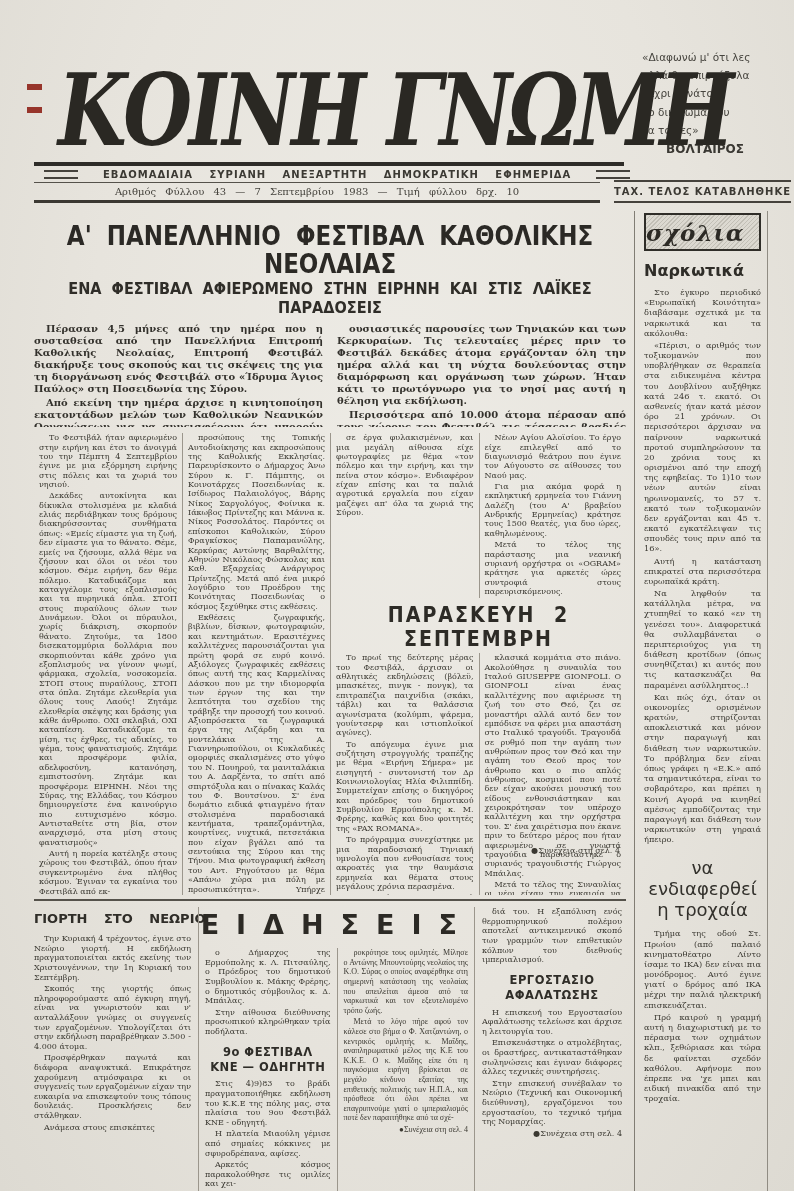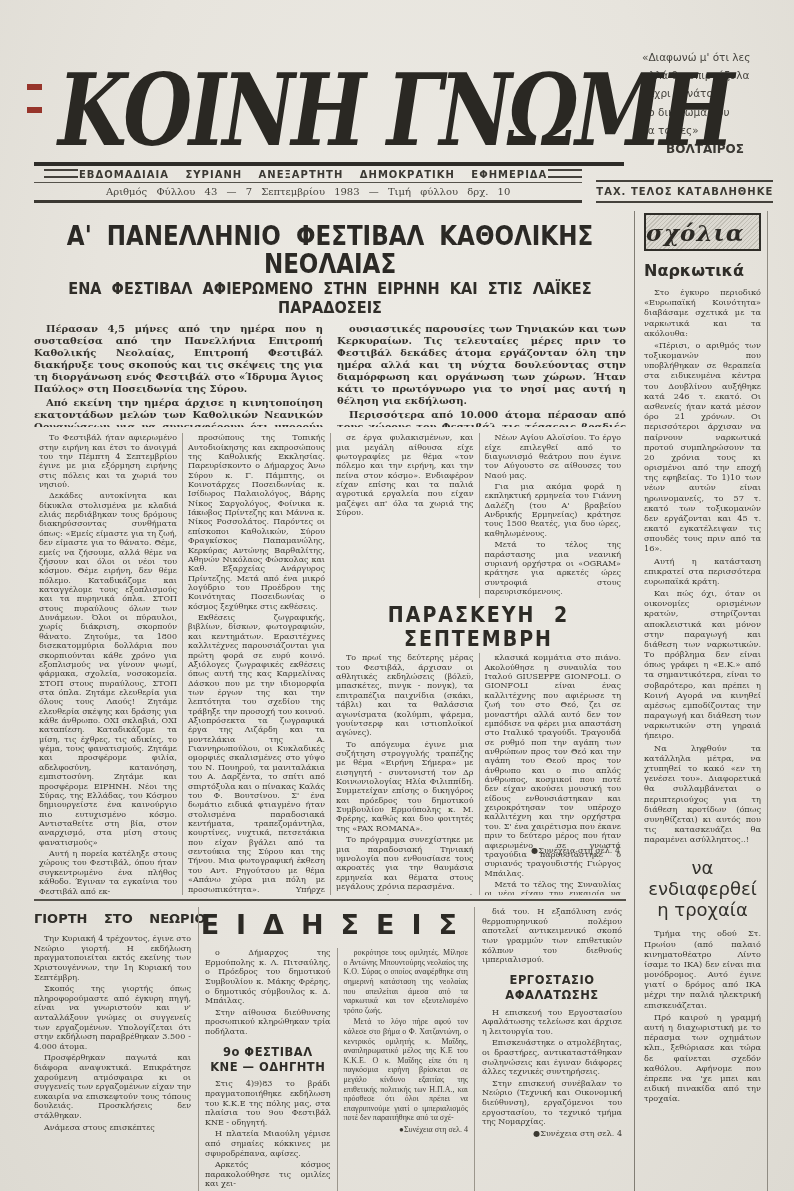--- a/index.html
+++ b/index.html
@@ -27,21 +27,21 @@
     letter-spacing:-4px;color:#2a2823;
     display:inline-block;transform:scale(0.86,1.08);transform-origin:left bottom;
     white-space:nowrap;
   }
   .quote-block{flex:1;padding:6px 0 10px 18px;font-family:"DejaVu Sans",sans-serif;}
   .quote-block p{margin:0 0 3px;font-size:10.5px;line-height:1.45;color:#46443e;}
   .quote-attr{font-size:12px;font-weight:bold;text-align:center;margin-top:4px;color:#3a3833;}
   .subhead-zone{display:flex;align-items:stretch;}
   .left-rules{width:566px;}
   .tagline-row{
-    display:flex;gap:1px;
+    display:flex;align-items:center;gap:25px;
     padding:3px 0 2px 10px;
   }
   .dbl{flex:0 0 34px;height:5px;border-top:2px solid #45423c;border-bottom:2px solid #45423c;}
   .tagline{
     flex:1;text-align:center;
     font-family:"DejaVu Sans",sans-serif;font-weight:bold;
     font-size:10px;letter-spacing:1px;word-spacing:12px;color:#3b3933;white-space:nowrap;
   }
   .issue-row{
     border-top:1px solid #55524b;border-bottom:3px solid #3b3832;
@@ -195,21 +195,21 @@
         <div class="lead-col">
             <p>ουσιαστικές παρουσίες των Τηνιακών και των Κερκυραίων. Τις τελευταίες μέρες πριν το Φεστιβάλ δεκάδες άτομα εργάζονταν όλη την ημέρα αλλά και τη νύχτα δουλεύοντας στην διαμόρφωση και οργάνωση των χώρων. Ήταν κάτι το πρωτόγνωρο για το νησί μας αυτή η θέληση για εκδήλωση.</p>
             <p>Περισσότερα από 10.000 άτομα πέρασαν από τους χώρους του Φεστιβάλ τις τέσσερις βραδιές που διήρκεσε. Κάθε μέρα κάτι το ξεχωριστό, κάθε μέρα και το νέο για τα χιλιάδες μάτια που τόσο πολύ λαχταρούσαν κάτι τέτοιες εκδηλώσεις.</p>
           </div>
       </div>
 
       <div class="body-cols">
         <div class="bcol">
             <p>Το Φεστιβάλ ήταν αφιερωμένο στην ειρήνη και έτσι το άνοιγμά του την Πέμπτη 4 Σεπτεμβρίου έγινε με μια εξόρμηση ειρήνης στις πόλεις και τα χωριά του νησιού.</p>
             <p>Δεκάδες αυτοκίνητα και δίκυκλα στολισμένα με κλαδιά ελιάς περδιάβηκαν τους δρόμους διακηρύσσοντας συνθήματα όπως: «Εμείς είμαστε για τη ζωή, δεν είμαστε για το θάνατο. Θέμε, εμείς να ζήσουμε, αλλά θέμε να ζήσουν και όλοι οι νέοι του κόσμου. Θέμε ειρήνη, δεν θέμε πόλεμο. Καταδικάζομε και καταγγέλομε τους εξοπλισμούς και τα πυρηνικά όπλα. ΣΤΟΠ στους πυραύλους όλων των Δυνάμεων. Όλοι οι πύραυλοι, χωρίς διάκριση, σκορπούν θάνατο. Ζητούμε, τα 1800 δισεκατομμύρια δολλάρια που σκορπιούνται κάθε χρόνο για εξοπλισμούς να γίνουν ψωμί, φάρμακα, σχολεία, νοσοκομεία. ΣΤΟΠ στους πυραύλους, ΣΤΟΠ στα όπλα. Ζητάμε ελευθερία για όλους τους Λαούς! Ζητάμε ελευθερία σκέψης και δράσης για κάθε άνθρωπο. ΟΧΙ σκλαβιά, ΟΧΙ καταπίεση. Καταδικάζομε τα μίση, τις έχθρες, τις αδικίες, το ψέμα, τους φανατισμούς. Ζητάμε και προσφέρομε φιλία, αδελφοσύνη, κατανόηση, εμπιστοσύνη. Ζητάμε και προσφέρομε ΕΙΡΗΝΗ. Νέοι της Σύρας, της Ελλάδας, του Κόσμου δημιουργείστε ένα καινούργιο πιο ευτυχισμένο κόσμο. Αντισταθείτε στη βία, στον αναρχισμό, στα μίση στους φανατισμούς»</p>
-            <p>Αυτή η πορεία κατέληξε στους χώρους του Φεστιβάλ, όπου ήταν συγκεντρωμένο ένα πλήθος κάθοδο. Έγιναν τα εγκαίνια του Φεστιβάλ από εκ-</p>
+            <p>Αυτή η πορεία κατέληξε στους χώρους του Φεστιβάλ, όπου ήταν συγκεντρωμένο ένα πλήθος κόσμου. Έγιναν τα εγκαίνια του Φεστιβάλ από εκ-</p>
           </div>
         <div class="bcol">
             <p>προσώπους της Τοπικής Αυτοδιοίκησης και εκπροσώπους της Καθολικής Εκκλησίας. Παρευρίσκοντο ο Δήμαρχος Άνω Σύρου κ. Γ. Πάμπτης, οι Κοινοτάρχες Ποσειδωνίας κ. Ισίδωρος Παλαιολόγος, Βάρης Νίκος Σαργολόγος, Φοίνικα κ. Ιάκωβος Πρίντεζης και Μάννα κ. Νίκος Ροσσολάτος. Παρόντες οι επίσκοποι Καθολικών, Σύρου Φραγκίσκος Παπαμανώλης, Κερκύρας Αντώνης Βαρθαλίτης, Αθηνών Νικόλαος Φώσκολας και Καθ. Εξαρχείας Ανάργυρος Πρίντεζης. Μετά από ένα μικρό λογύδριο του Προέδρου της Κοινότητας Ποσειδωνίας ο κόσμος ξεχύθηκε στις εκθέσεις.</p>
             <p>Εκθέσεις ζωγραφικής, βιβλίων, δίσκων, φωτογραφιών, και κεντημάτων. Ερασιτέχνες καλλιτέχνες παρουσιάζονται για πρώτη φορά σε ευρύ κοινό. Αξιόλογες ζωγραφικές εκθέσεις όπως αυτή της κας Καρμελίνας Δάσκου που με την ιδιομορφία των έργων της και την λεπτότητα του σχεδίου της τράβηξε την προσοχή του κοινού. Αξιοπρόσεκτα τα ζωγραφικά έργα της Λιζάρδη και τα μοντελάκια της Α. Γιαννηρωπούλου, οι Κυκλαδικές ομορφιές σκαλισμένες στο γύψο του Ν. Πουηρού, τα μανιταλάκια του Α. Δαρζέντα, το σπίτι από σπιρτόξυλα και ο πίνακας Καλάς του Φ. Βουτσίνου. Σ' ένα δωμάτιο ειδικά φτιαγμένο ήταν στολισμένα παραδοσιακά κεντήματα, τραπεζομάντηλα, κουρτίνες, νυχτικά, πετσετάκια που είχαν βγάλει από τα σεντούκια της Σύρου και της Τήνου. Μια φωτογραφική έκθεση του Αντ. Ρηγούτσου με θέμα «Απάνω χώρα μια πόλη με προσωπικότητα». Υπήρχε περίπτερο του παυλού-</p>
           </div>
         <div class="c34">
           <div class="row">
             <div class="bcol">
                 <p>σε έργα φυλακισμένων, και μια μεγάλη αίθουσα είχε φωτογραφίες με θέμα «τον πόλεμο και την ειρήνη, και την πείνα στον κόσμο». Ενδιαφέρον είχαν επίσης και τα παλιά αγροτικά εργαλεία που είχαν μαζέψει απ' όλα τα χωριά της Σύρου.</p>
               </div>
@@ -291,22 +291,22 @@
 
     <aside class="rail">
       <div class="sxolia-box">
         <span class="sxolia-label">σχόλια</span>
       </div>
       <div class="rail-title">Ναρκωτικά</div>
       <div>
           <p>Στο έγκυρο περιοδικό «Ευρωπαϊκή Κοινότητα» διαβάσαμε σχετικά με τα ναρκωτικά και τα ακόλουθα:</p>
           <p>«Πέρισι, ο αριθμός των τοξικομανών που υποβλήθηκαν σε θεραπεία στα ειδικευμένα κέντρα του Δουβλίνου αυξήθηκε κατά 246 τ. εκατό. Οι ασθενείς ήταν κατά μέσον όρο 21 χρόνων. Οι περισσότεροι άρχισαν να παίρνουν ναρκωτικά προτού συμπληρώσουν τα 20 χρόνια τους κι ορισμένοι από την εποχή της εφηβείας. Το 1)10 των νέων αυτών είναι ηρωινομανείς, το 57 τ. εκατό των τοξικομανών δεν εργάζονται και 45 τ. εκατό εγκατέλειψαν τις σπουδές τους πριν από τα 16».</p>
           <p>Αυτή η κατάσταση επικρατεί στα περισσότερα ευρωπαϊκά κράτη.</p>
+          <p>Να ληφθούν τα κατάλληλα μέτρα, να χτυπηθεί το κακό «εν τη γενέσει του». Διαφορετικά θα συλλαμβάνεται ο περιπτεριούχος για τη διάθεση κροτίδων (όπως συνηθίζεται) κι αυτός που τις κατασκευάζει θα παραμένει ασύλληπτος..!</p>
           <p>Και πώς όχι, όταν οι οικονομίες ορισμένων κρατών, στηρίζονται αποκλειστικά και μόνον στην παραγωγή και διάθεση των ναρκωτικών. Το πρόβλημα δεν είναι όπως γράφει η «Ε.Κ.» από τα σημαντικότερα, είναι το σοβαρότερο, και πρέπει η Κοινή Αγορά να κινηθεί αμέσως εμποδίζοντας την παραγωγή και διάθεση των ναρκωτικών στη γηραιά ήπειρο.</p>
-          <p>Να ληφθούν τα κατάλληλα μέτρα, να χτυπηθεί το κακό «εν τη γενέσει του». Διαφορετικά θα συλλαμβάνεται ο περιπτεριούχος για τη διάθεση κροτίδων (όπως συνηθίζεται) κι αυτός που τις κατασκευάζει θα παραμένει ασύλληπτος..!</p>
         </div>
       <div class="traffic-title">να ενδιαφερθεί
 η τροχαία</div>
       <div>
           <p>Τμήμα της οδού Στ. Πρωίου (από παλαιό κινηματοθέατρο Λίντο ίσαμε το ΙΚΑ) δεν είναι πια μονόδρομος. Αυτό έγινε γιατί ο δρόμος από ΙΚΑ μέχρι την παλιά ηλεκτρική επισκευάζεται.</p>
           <p>Πρό καιρού η γραμμή αυτή η διαχωριστική με το πέρασμα των οχημάτων κλπ., ξεθώριασε και τώρα δε φαίνεται σχεδόν καθόλου. Αφήνομε που έπρεπε να 'χε μπει και ειδική πινακίδα από την τροχαία.</p>
         </div>
 
     </aside>
 

